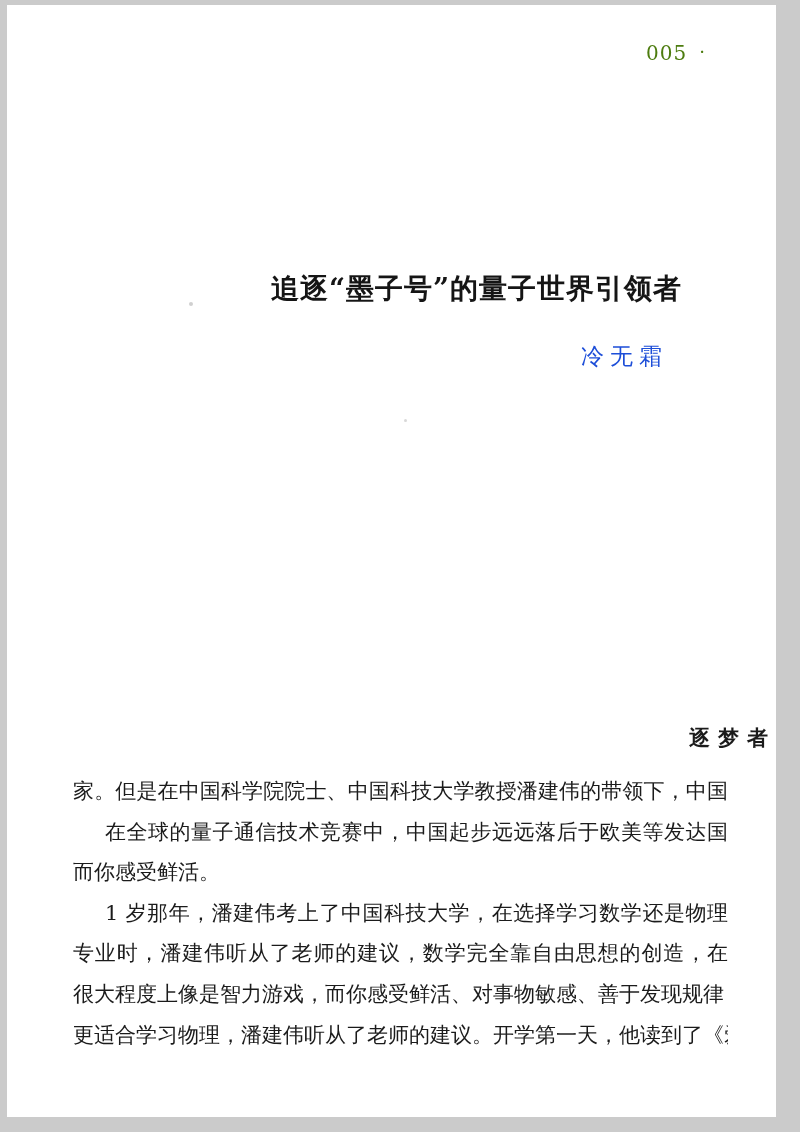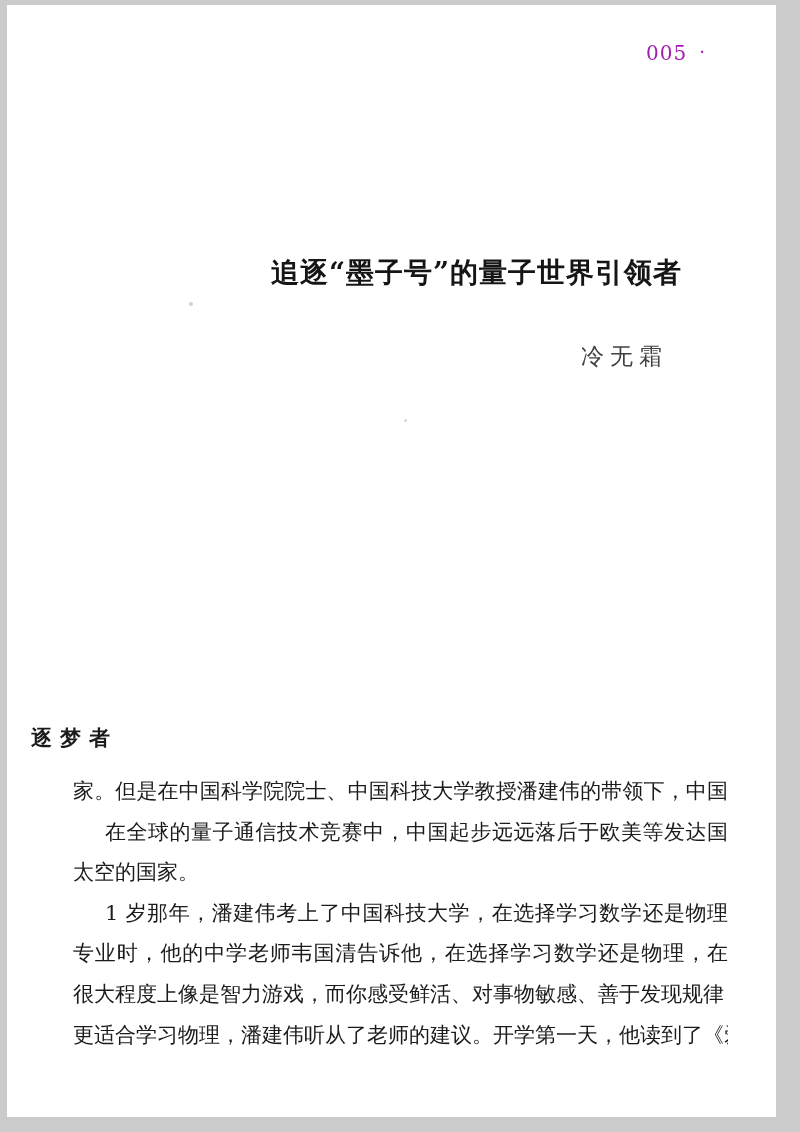--- a/index.html
+++ b/index.html
@@ -20,21 +20,21 @@
     top: 5px;
     width: 769px;
     height: 1112px;
     background: #ffffff;
   }
   .page-number {
     position: absolute;
     top: 36px;
     left: 639px;
     font-size: 20px;
-    color: #a21caf;
+    color: #4d7c0f;
     letter-spacing: 1px;
     white-space: nowrap;
   }
   .page-number .dot {
     display: inline-block;
     margin-left: 12px;
     font-size: 18px;
     vertical-align: 2px;
   }
   .title {
@@ -47,29 +47,29 @@
     font-weight: bold;
     color: #151515;
     letter-spacing: 1px;
     white-space: nowrap;
   }
   .author {
     position: absolute;
     top: 336px;
     right: 108px;
     font-size: 23px;
-    color: #404040;
+    color: #1d4ed8;
     letter-spacing: 6px;
   }
   .section-heading {
     position: absolute;
     top: 719px;
     left: 24px;
     right: 0;
-    text-align: left;
+    text-align: right;
     font-size: 21px;
     font-weight: 600;
     color: #1b1b1b;
     letter-spacing: 8px;
     font-family: "DejaVu Sans", "Liberation Sans", sans-serif;
   }
   .body-text {
     position: absolute;
     top: 766px;
     left: 66px;
@@ -101,32 +101,32 @@
 </style>
 </head>
 <body>
 
 <div class="page">
 
   <div class="page-number">
     <span>005</span><span class="dot">·</span>
   </div>
 
-  <h1 class="title" style="margin:0;">追逐“墨子号”的量子世界引领者</h1>
+  <h1 class="title" style="margin:16px;">追逐“墨子号”的量子世界引领者</h1>
 
   <div class="author">冷无霜</div>
 
   <div class="section-heading">逐梦者</div>
 
   <div class="body-text">
       <div class="line">家。但是在中国科学院院士、中国科技大学教授潘建伟的带领下，中国</div>
       <div class="line indent">在全球的量子通信技术竞赛中，中国起步远远落后于欧美等发达国</div>
-      <div class="line para-end">太空的国家。</div>
+      <div class="line para-end">而你感受鲜活。</div>
       <div class="line indent">1 岁那年，潘建伟考上了中国科技大学，在选择学习数学还是物理</div>
-      <div class="line">专业时，他的中学老师韦国清告诉他，在选择学习数学还是物理，在</div>
+      <div class="line">专业时，潘建伟听从了老师的建议，数学完全靠自由思想的创造，在</div>
       <div class="line">很大程度上像是智力游戏，而你感受鲜活、对事物敏感、善于发现规律，</div>
       <div class="line">更适合学习物理，潘建伟听从了老师的建议。开学第一天，他读到了《爱</div>
     </div>
 
   <div class="speck speck-1"></div>
   <div class="speck speck-2"></div>
 
 </div>
 
 </body></html>

